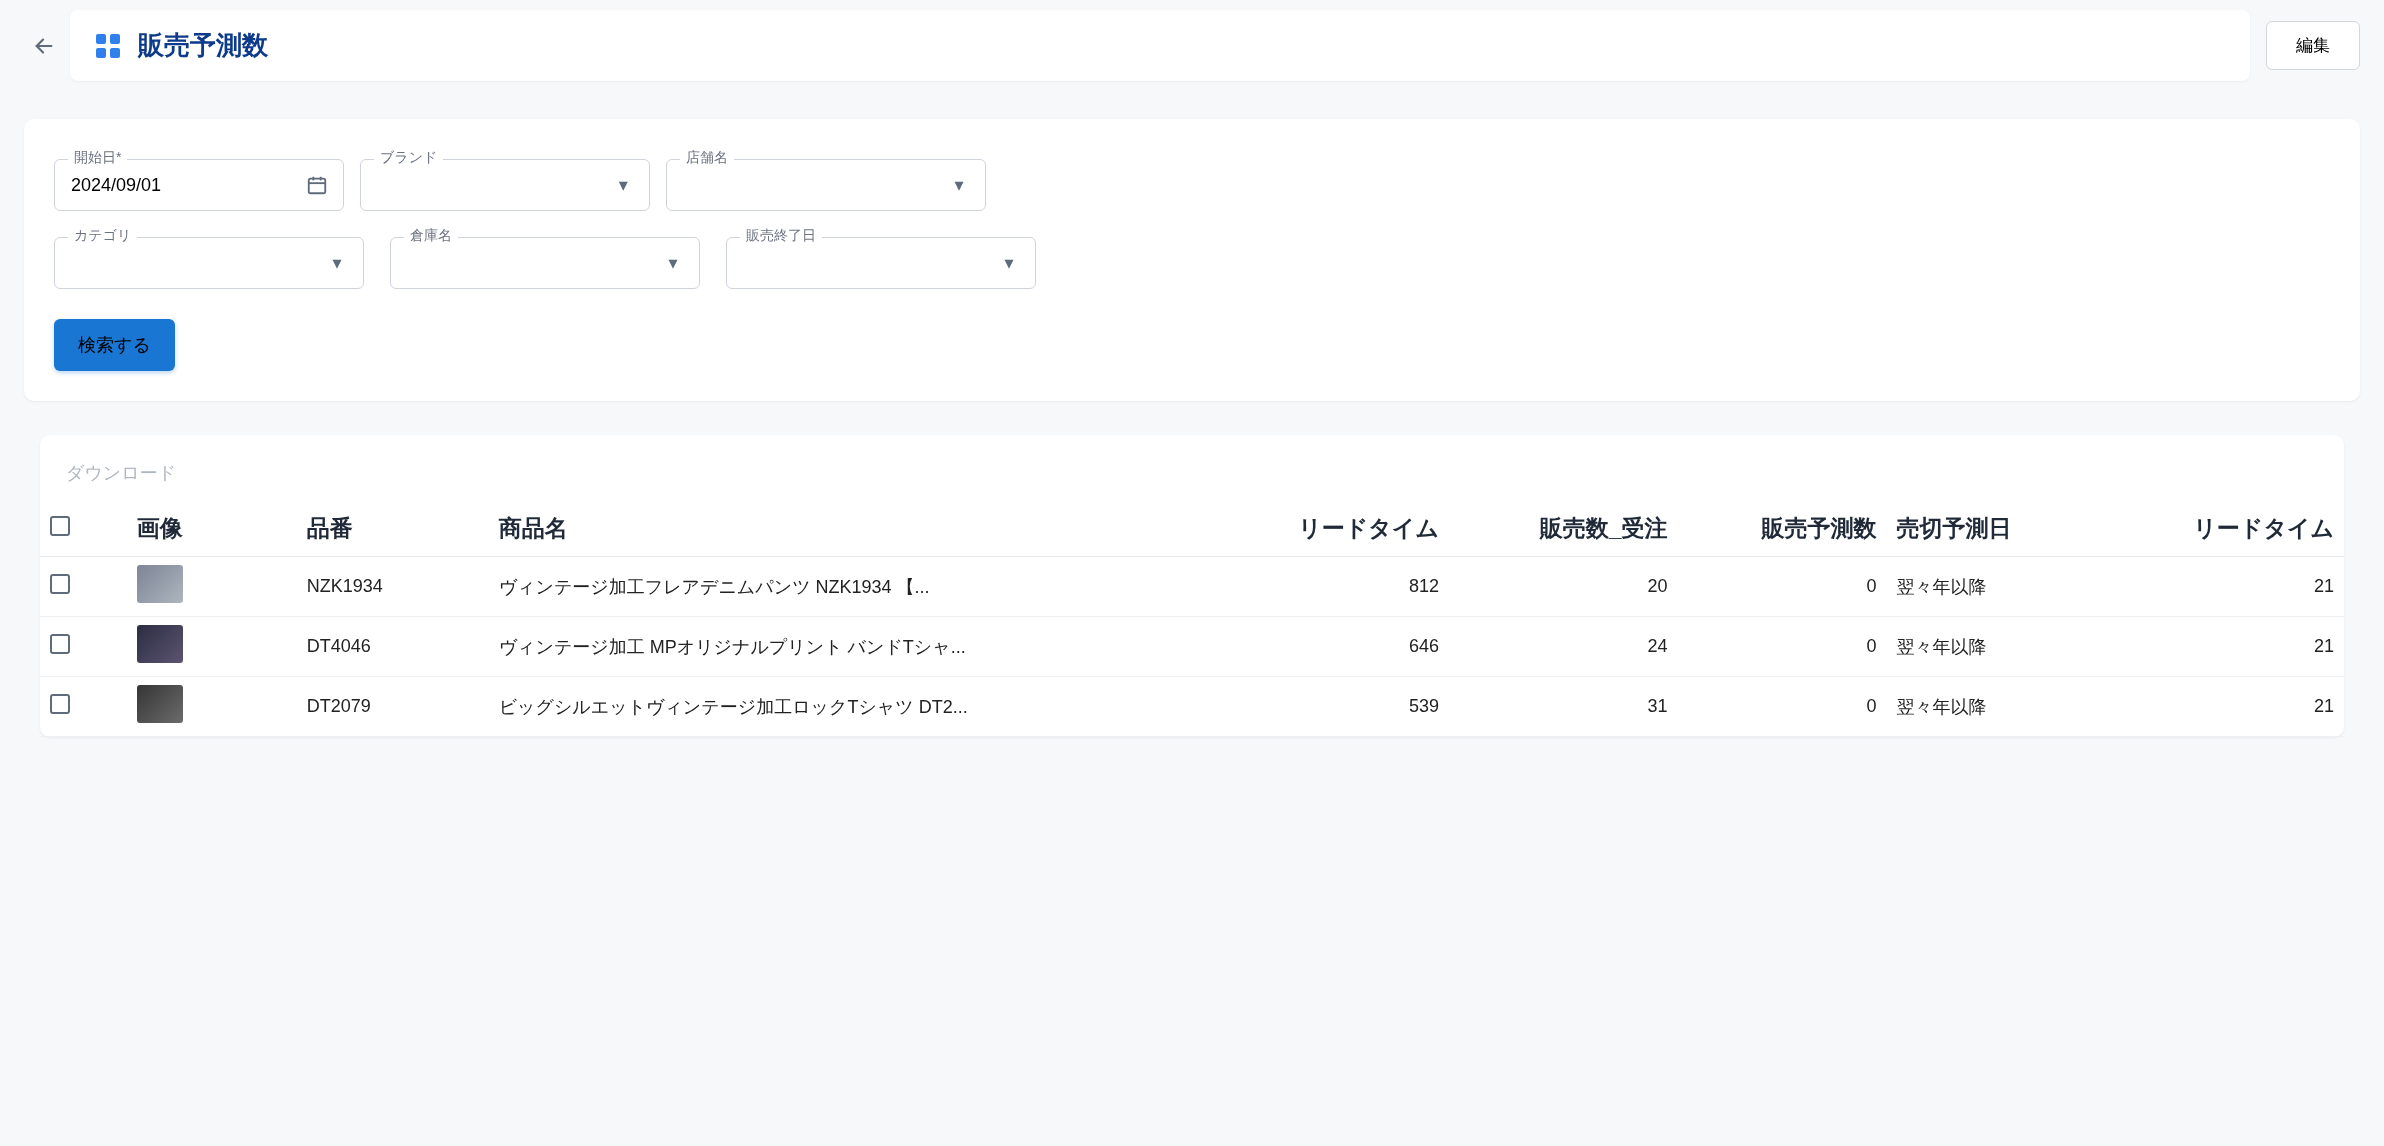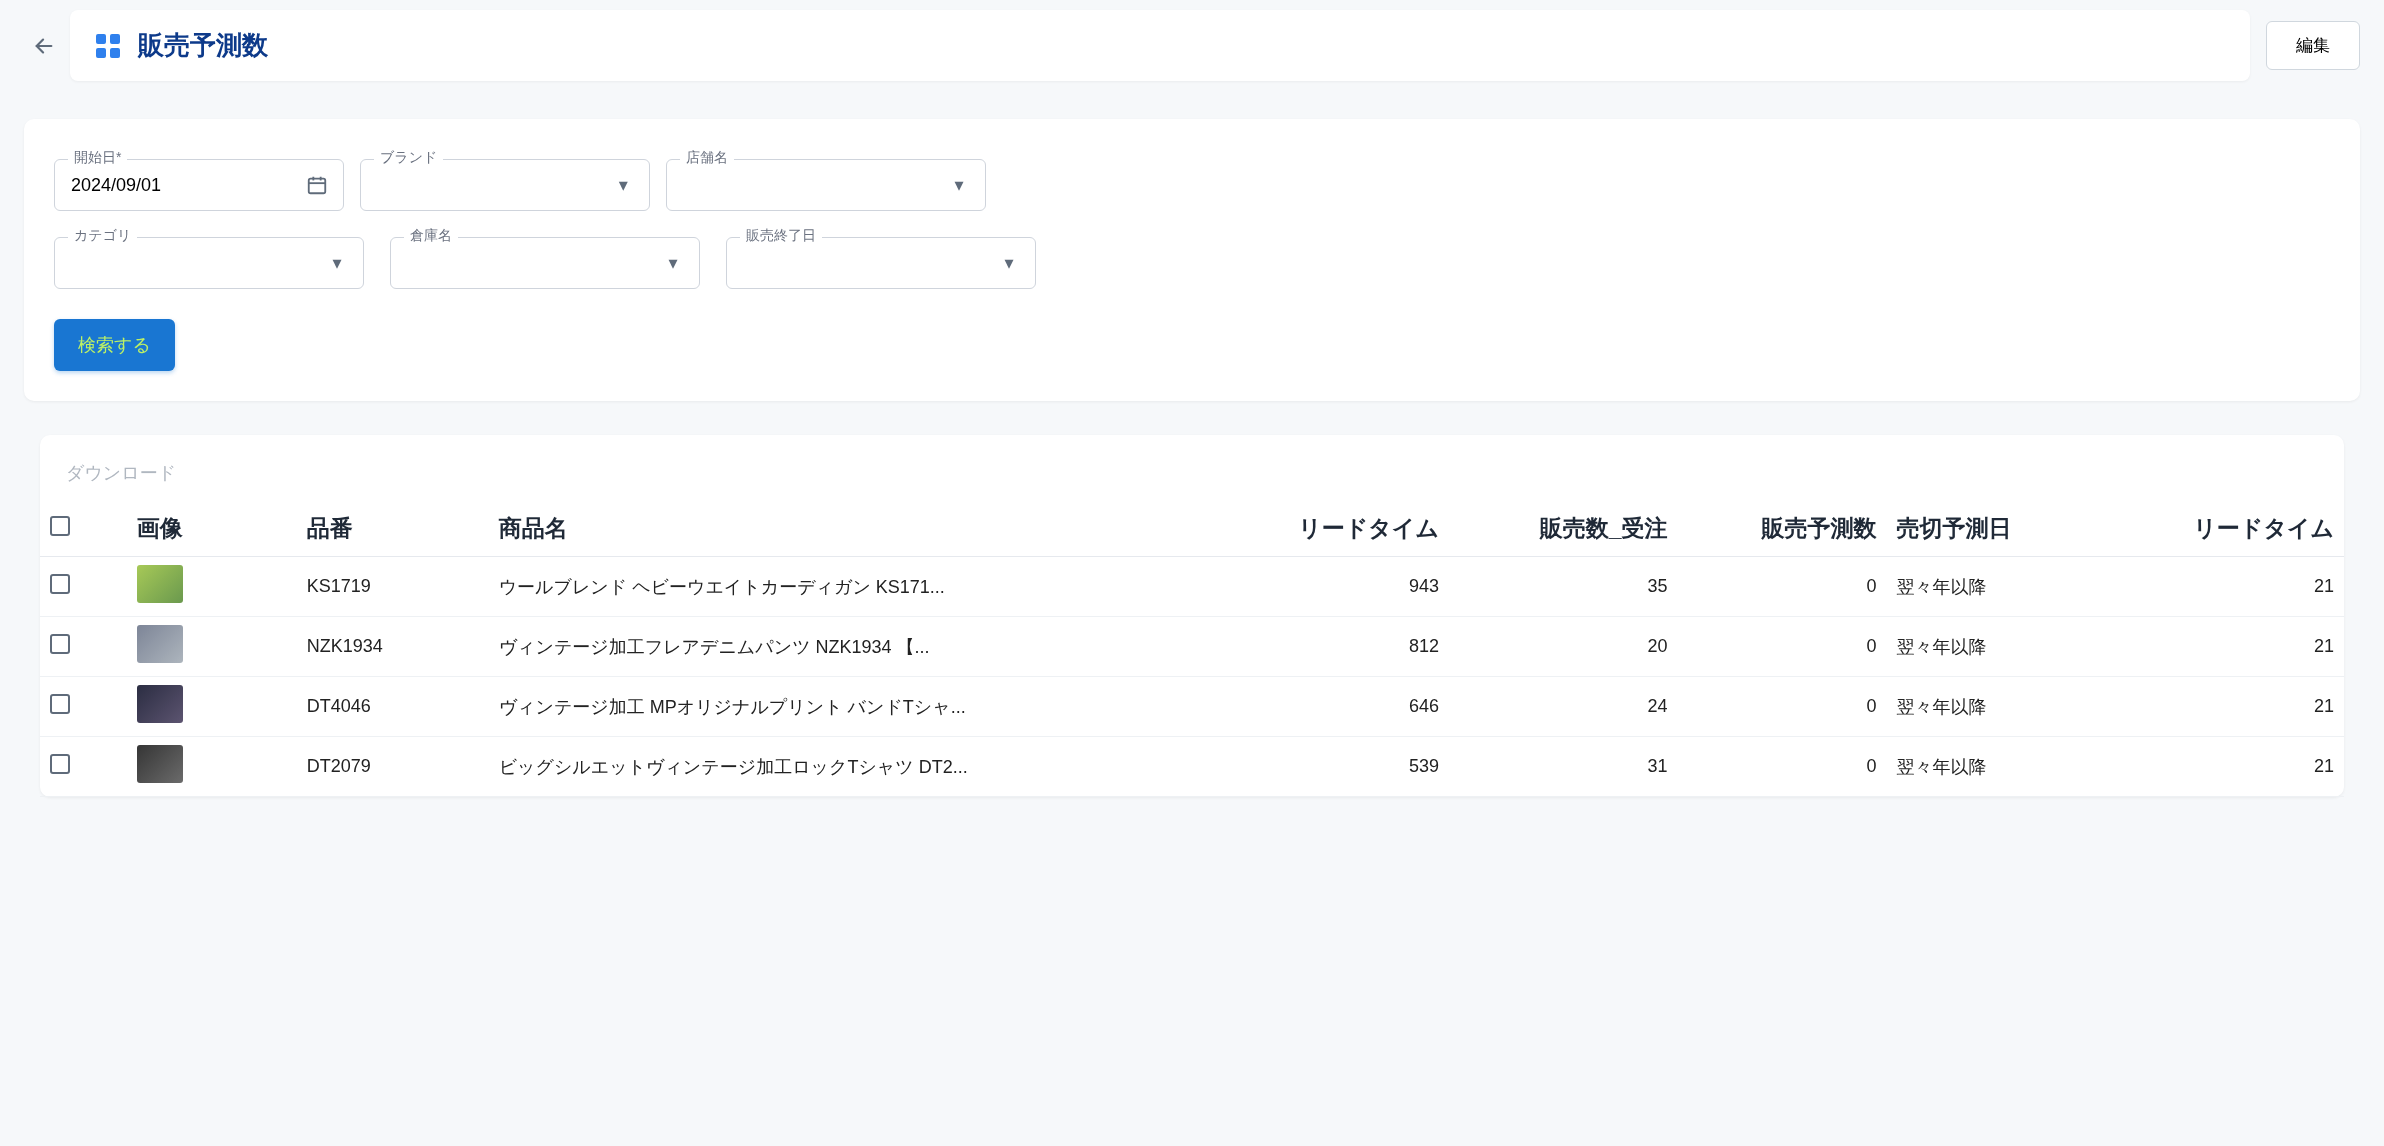--- a/index.html
+++ b/index.html
@@ -14,21 +14,21 @@
   .title-text { font-size:26px; font-weight:800; color:#0d3a8a; }
   .edit-btn   { margin-left:10px; background:#fff; color:#000000; border:1px solid #d0d7de; border-radius:6px; padding:12px 29px; font-size:17px; cursor:pointer; }
   .card { background:#fff; border-radius:10px; box-shadow:0 1px 3px rgba(0,0,0,.06); padding:40px 30px 30px 30px; margin-top:38px; }
   .form-row1 { display:grid; grid-template-columns: 290px 290px 320px 310px; gap:16px; }
   .form-row2 { display:grid; grid-template-columns: 310px 310px 310px; gap:26px; margin-top:26px; }
   .field { position:relative; }
   .field label { position:absolute; top:-10px; left:14px; background:#fff; padding:0 6px; font-size:14px; color:#6b7280; }
   .field .control { width:100%; height:52px; border:1px solid #cfd4dc; border-radius:6px; display:flex; align-items:center; justify-content:space-between; padding:16px 14px; font-size:18px; color:#222; background:#fff; }
   .field .control input { border:none; outline:none; font-size:18px; width:100%; background:transparent; }
   .icon-btn  { display:flex; align-items:center; justify-content:center; width:26px; height:26px; color:#5f6b7a; }
-  .search-btn { margin-top:30px; background:#1976d2; color:#bef264; border:none; border-radius:6px; padding:14px 24px; font-size:18px; cursor:pointer; box-shadow:0 2px 4px rgba(25,118,210,.3); }
+  .search-btn { margin-top:30px; background:#1976d2; color:#000000; border:none; border-radius:6px; padding:14px 24px; font-size:18px; cursor:pointer; box-shadow:0 2px 4px rgba(25,118,210,.3); }
   .table-card { background:#fff; border-radius:10px; box-shadow:0 1px 3px rgba(0,0,0,.06); margin:34px 16px 0 16px; padding-top:20px; }
   .dl-link { display:inline-block; padding:6px 26px 16px 26px; font-size:18px; color:#b0b7c0; cursor:pointer; }
   table { width:100%; border-collapse:collapse; }
   th { text-align:left; font-weight:600; font-size:23px; color:#1f2937; padding:12px 10px; border-bottom:1px solid #e6e9ee; background:#fff; white-space:nowrap; }
   th.num, td.num { text-align:right; }
   td { font-size:18px; color:#222; padding:8px 10px; border-bottom:1px solid #eef1f4; vertical-align:middle; white-space:nowrap; }
   td.name { max-width:430px; overflow:hidden; text-overflow:ellipsis; }
   .chk { width:20px; height:20px; border:2px solid #5f6b7a; border-radius:3px; display:inline-block; cursor:pointer; }
   .thumb { width:46px; height:38px; background:linear-gradient(135deg,#ccc,#888); border-radius:3px; display:inline-block; }
   .thumb.c0{background:linear-gradient(135deg,#a7c957,#6a994e);}
@@ -144,31 +144,20 @@
           <th class="num">リードタイム</th>
           <th class="num">販売数_受注</th>
           <th class="num">販売予測数</th>
           <th>売切予測日</th>
           <th class="num">リードタイム</th>
         </tr>
       </thead>
       <tbody id="tbody">
           <tr>
             <td><span class="chk"></span></td>
-            <td><span class="thumb c0"></span></td>
-            <td>KS1719</td>
-            <td class="name">ウールブレンド ヘビーウエイトカーディガン KS171...</td>
-            <td class="num">943</td>
-            <td class="num">35</td>
-            <td class="num">0</td>
-            <td>翌々年以降</td>
-            <td class="num">21</td>
-          </tr>
-          <tr>
-            <td><span class="chk"></span></td>
             <td><span class="thumb c1"></span></td>
             <td>NZK1934</td>
             <td class="name">ヴィンテージ加工フレアデニムパンツ NZK1934 【...</td>
             <td class="num">812</td>
             <td class="num">20</td>
             <td class="num">0</td>
             <td>翌々年以降</td>
             <td class="num">21</td>
           </tr>
           <tr>

